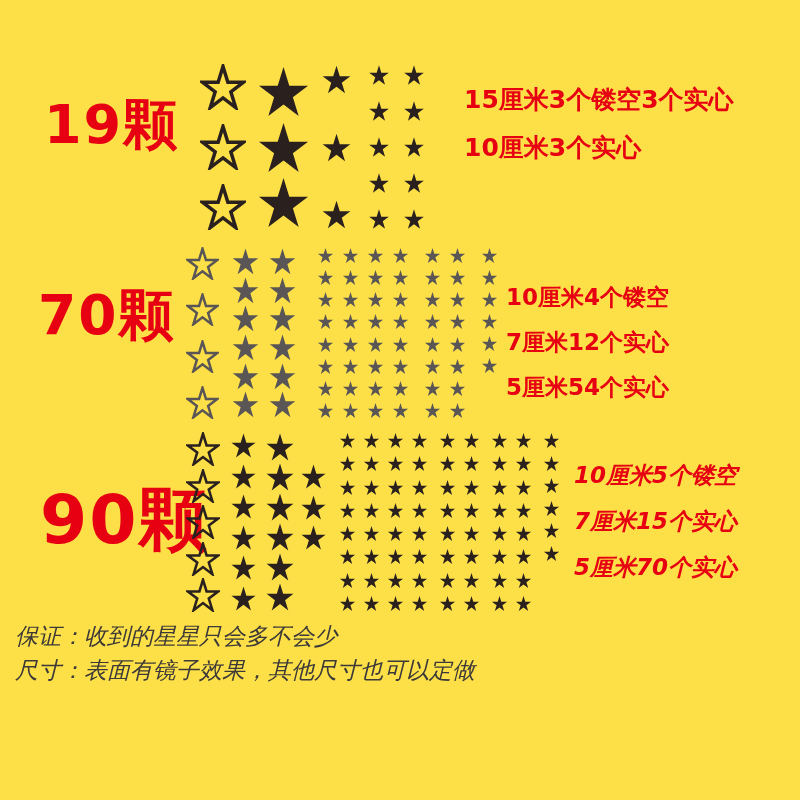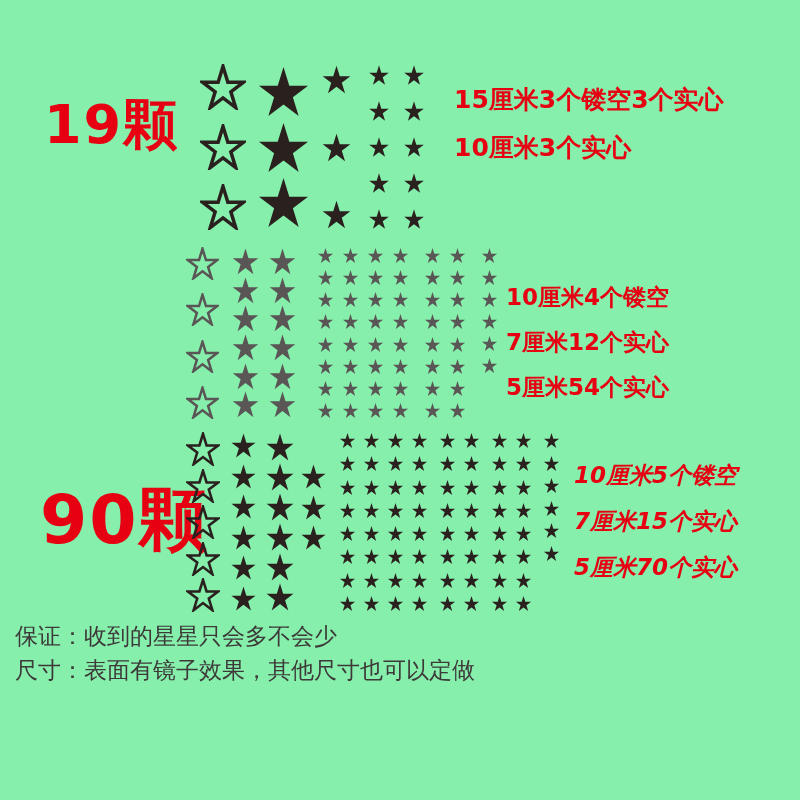--- a/index.html
+++ b/index.html
@@ -1,46 +1,47 @@
 <!DOCTYPE html>
 <html><head>
 <meta charset="utf-8">
 <style>
   html,body{margin:0;padding:0;background:#fff;}
   #canvas{
-    position:relative;width:800px;height:800px;background:#86efac;overflow:hidden;
+    position:relative;width:800px;height:800px;background:#fde047;overflow:hidden;
     font-family:"DejaVu Sans","Liberation Sans",sans-serif;
   }
   .count-label{
     position:absolute;color:#e60012;font-weight:bold;letter-spacing:2px;
     font-family:"DejaVu Sans","Liberation Sans",sans-serif;line-height:1;
   }
   #s1-header{left:44px;top:98px;font-size:54px;}
   #s2-header{left:38px;top:288px;font-size:55px;}
   #s3-header{left:40px;top:486px;font-size:68px;}
   .star-panel{position:absolute;display:flex;align-items:flex-start;}
   #s1-panel{left:200px;top:64px;}
   #s2-panel{left:186px;top:247px;}
   #s3-panel{left:186px;top:432px;}
   .star-col{display:flex;flex-direction:column;justify-content:space-between;}
   .star-col svg{display:block;}
   .annotations{position:absolute;}
   .ann-line{
     color:#e60012;font-weight:bold;white-space:nowrap;
     font-family:"DejaVu Sans","Liberation Sans",sans-serif;
   }
-  #s1-ann{left:454px;top:86px;}
+  #s1-ann{left:464px;top:86px;}
   #s1-ann .ann-line{font-size:25px;line-height:27px;margin-bottom:21px;}
   #s2-ann{left:506px;top:276px;}
   #s2-ann .ann-line{font-size:23px;line-height:26px;margin-bottom:19px;margin-top:8px;}
   #s3-ann{left:574px;top:462px;font-style:italic;}
   #s3-ann .ann-line{font-size:23px;line-height:26px;margin-bottom:20px;}
   #notes{
     position:absolute;left:15px;top:619px;color:#3c3938;
     font-family:"DejaVu Serif","Liberation Serif",serif;
+    font-style:italic;
   }
   .note-line{font-size:23px;line-height:34px;white-space:nowrap;}
 </style>
 </head>
 <body>
 
 <div id="canvas">
 
   <div id="s1-header" class="count-label">19颗</div>
   <div id="s1-panel" class="star-panel" style="height: 166px;">
@@ -110,20 +111,21 @@
         <svg width="22" height="22" viewBox="-6 -6 112 112">
           <polygon points="50,0 61.8,38.2 100,38.2 69.1,61.8 80.9,100 50,76.4 19.1,100 30.9,61.8 0,38.2 38.2,38.2" fill="#2a211f"></polygon>
         </svg>
       </div>
     </div>
   <div id="s1-ann" class="annotations">
     <div class="ann-line">15厘米3个镂空3个实心</div>
     <div class="ann-line">10厘米3个实心</div>
   </div>
 
+  <div id="s2-header" class="count-label">70颗</div>
   <div id="s2-panel" class="star-panel" style="height: 172px;">
       <div class="star-col" style="margin-left: 0px; width: 33px; height: 172px;">
         <svg width="33" height="33" viewBox="-6 -6 112 112">
           <polygon points="50,0 61.8,38.2 100,38.2 69.1,61.8 80.9,100 50,76.4 19.1,100 30.9,61.8 0,38.2 38.2,38.2" fill="none" stroke="#5a5656" stroke-width="8.5" stroke-linejoin="miter"></polygon>
         </svg>
         <svg width="33" height="33" viewBox="-6 -6 112 112">
           <polygon points="50,0 61.8,38.2 100,38.2 69.1,61.8 80.9,100 50,76.4 19.1,100 30.9,61.8 0,38.2 38.2,38.2" fill="none" stroke="#5a5656" stroke-width="8.5" stroke-linejoin="miter"></polygon>
         </svg>
         <svg width="33" height="33" viewBox="-6 -6 112 112">
           <polygon points="50,0 61.8,38.2 100,38.2 69.1,61.8 80.9,100 50,76.4 19.1,100 30.9,61.8 0,38.2 38.2,38.2" fill="none" stroke="#5a5656" stroke-width="8.5" stroke-linejoin="miter"></polygon>

